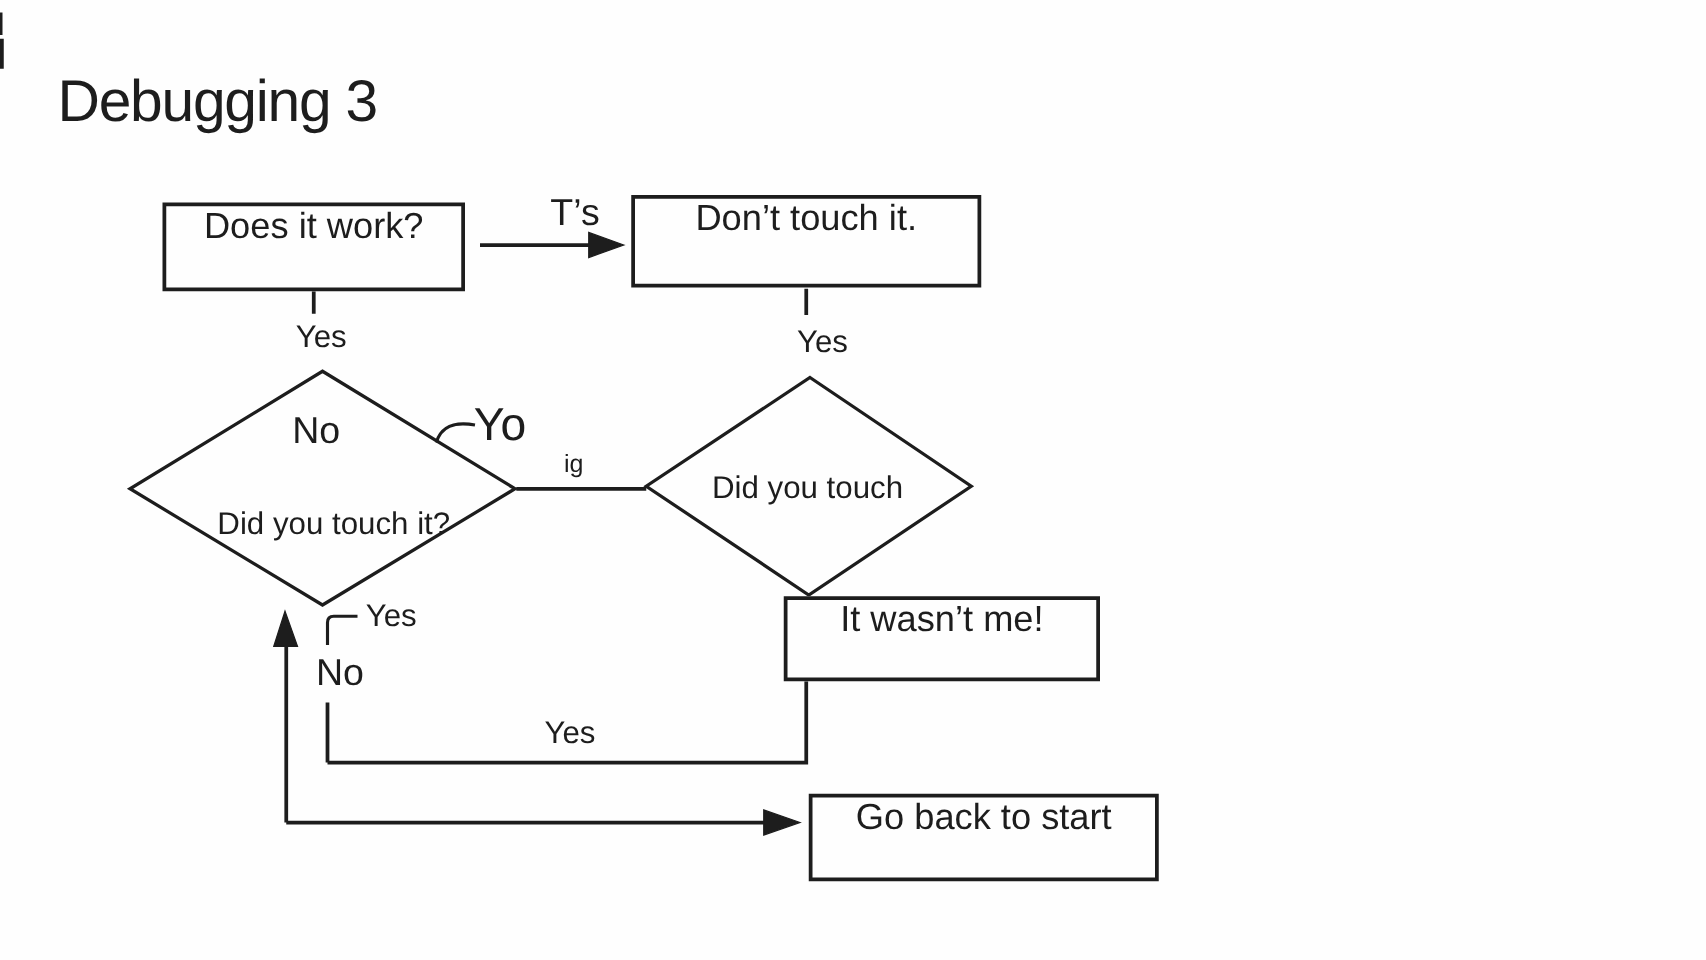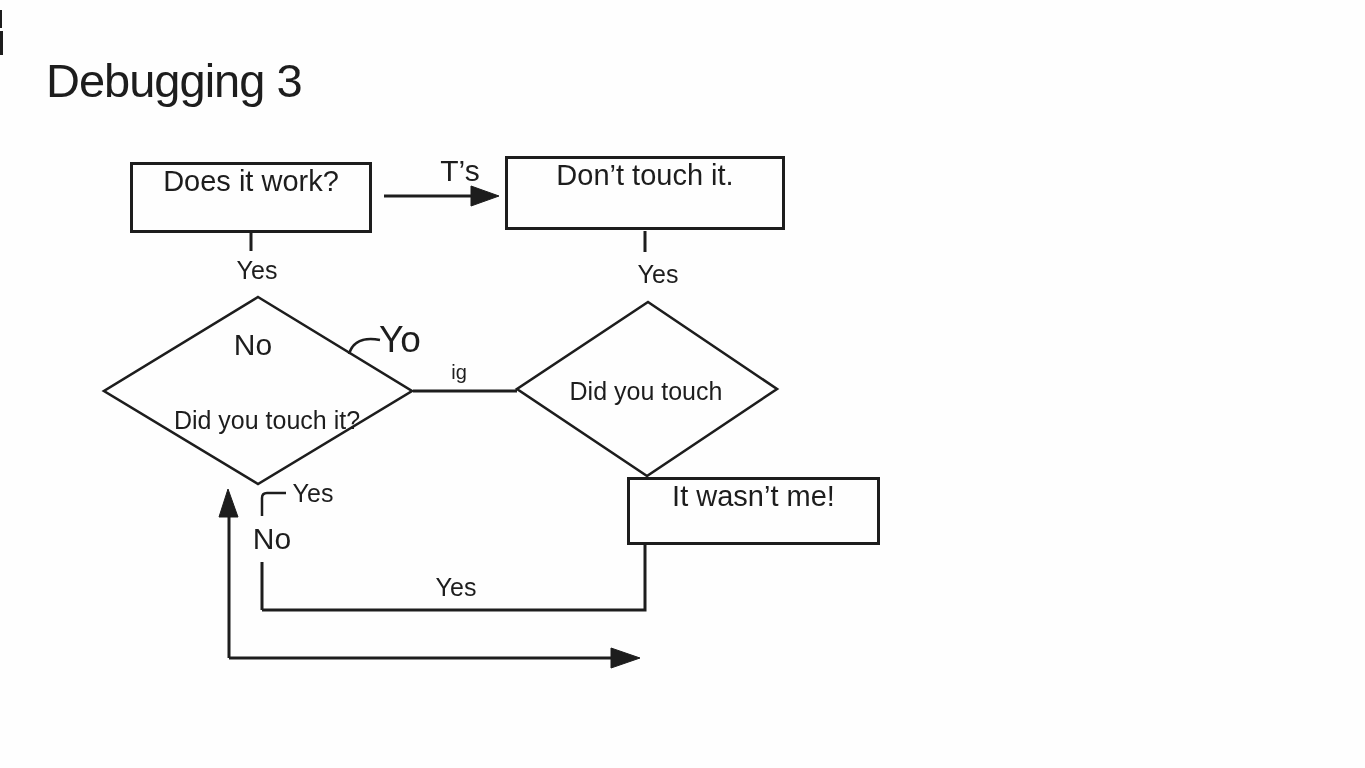--- a/index.html
+++ b/index.html
@@ -96,20 +96,23 @@
 
   <div class="node box1">
     <span>Does it work?</span>
   </div>
   <div class="node box2">
     <span>Don’t touch it.</span>
   </div>
   <div class="node box3">
     <span>It wasn’t me!</span>
   </div>
+  <div class="node box4">
+    <span>Go back to start</span>
+  </div>
 
   <span class="lbl lbl-no-top">No</span>
   <span class="lbl lbl-dyti">Did you touch it?</span>
   <span class="lbl lbl-dyt">Did you touch</span>
 
   <span class="lbl lbl-ts">T’s</span>
   <span class="lbl lbl-yes1">Yes</span>
   <span class="lbl lbl-yes2">Yes</span>
   <span class="lbl lbl-yo">Yo</span>
   <span class="lbl lbl-ig">ig</span>

